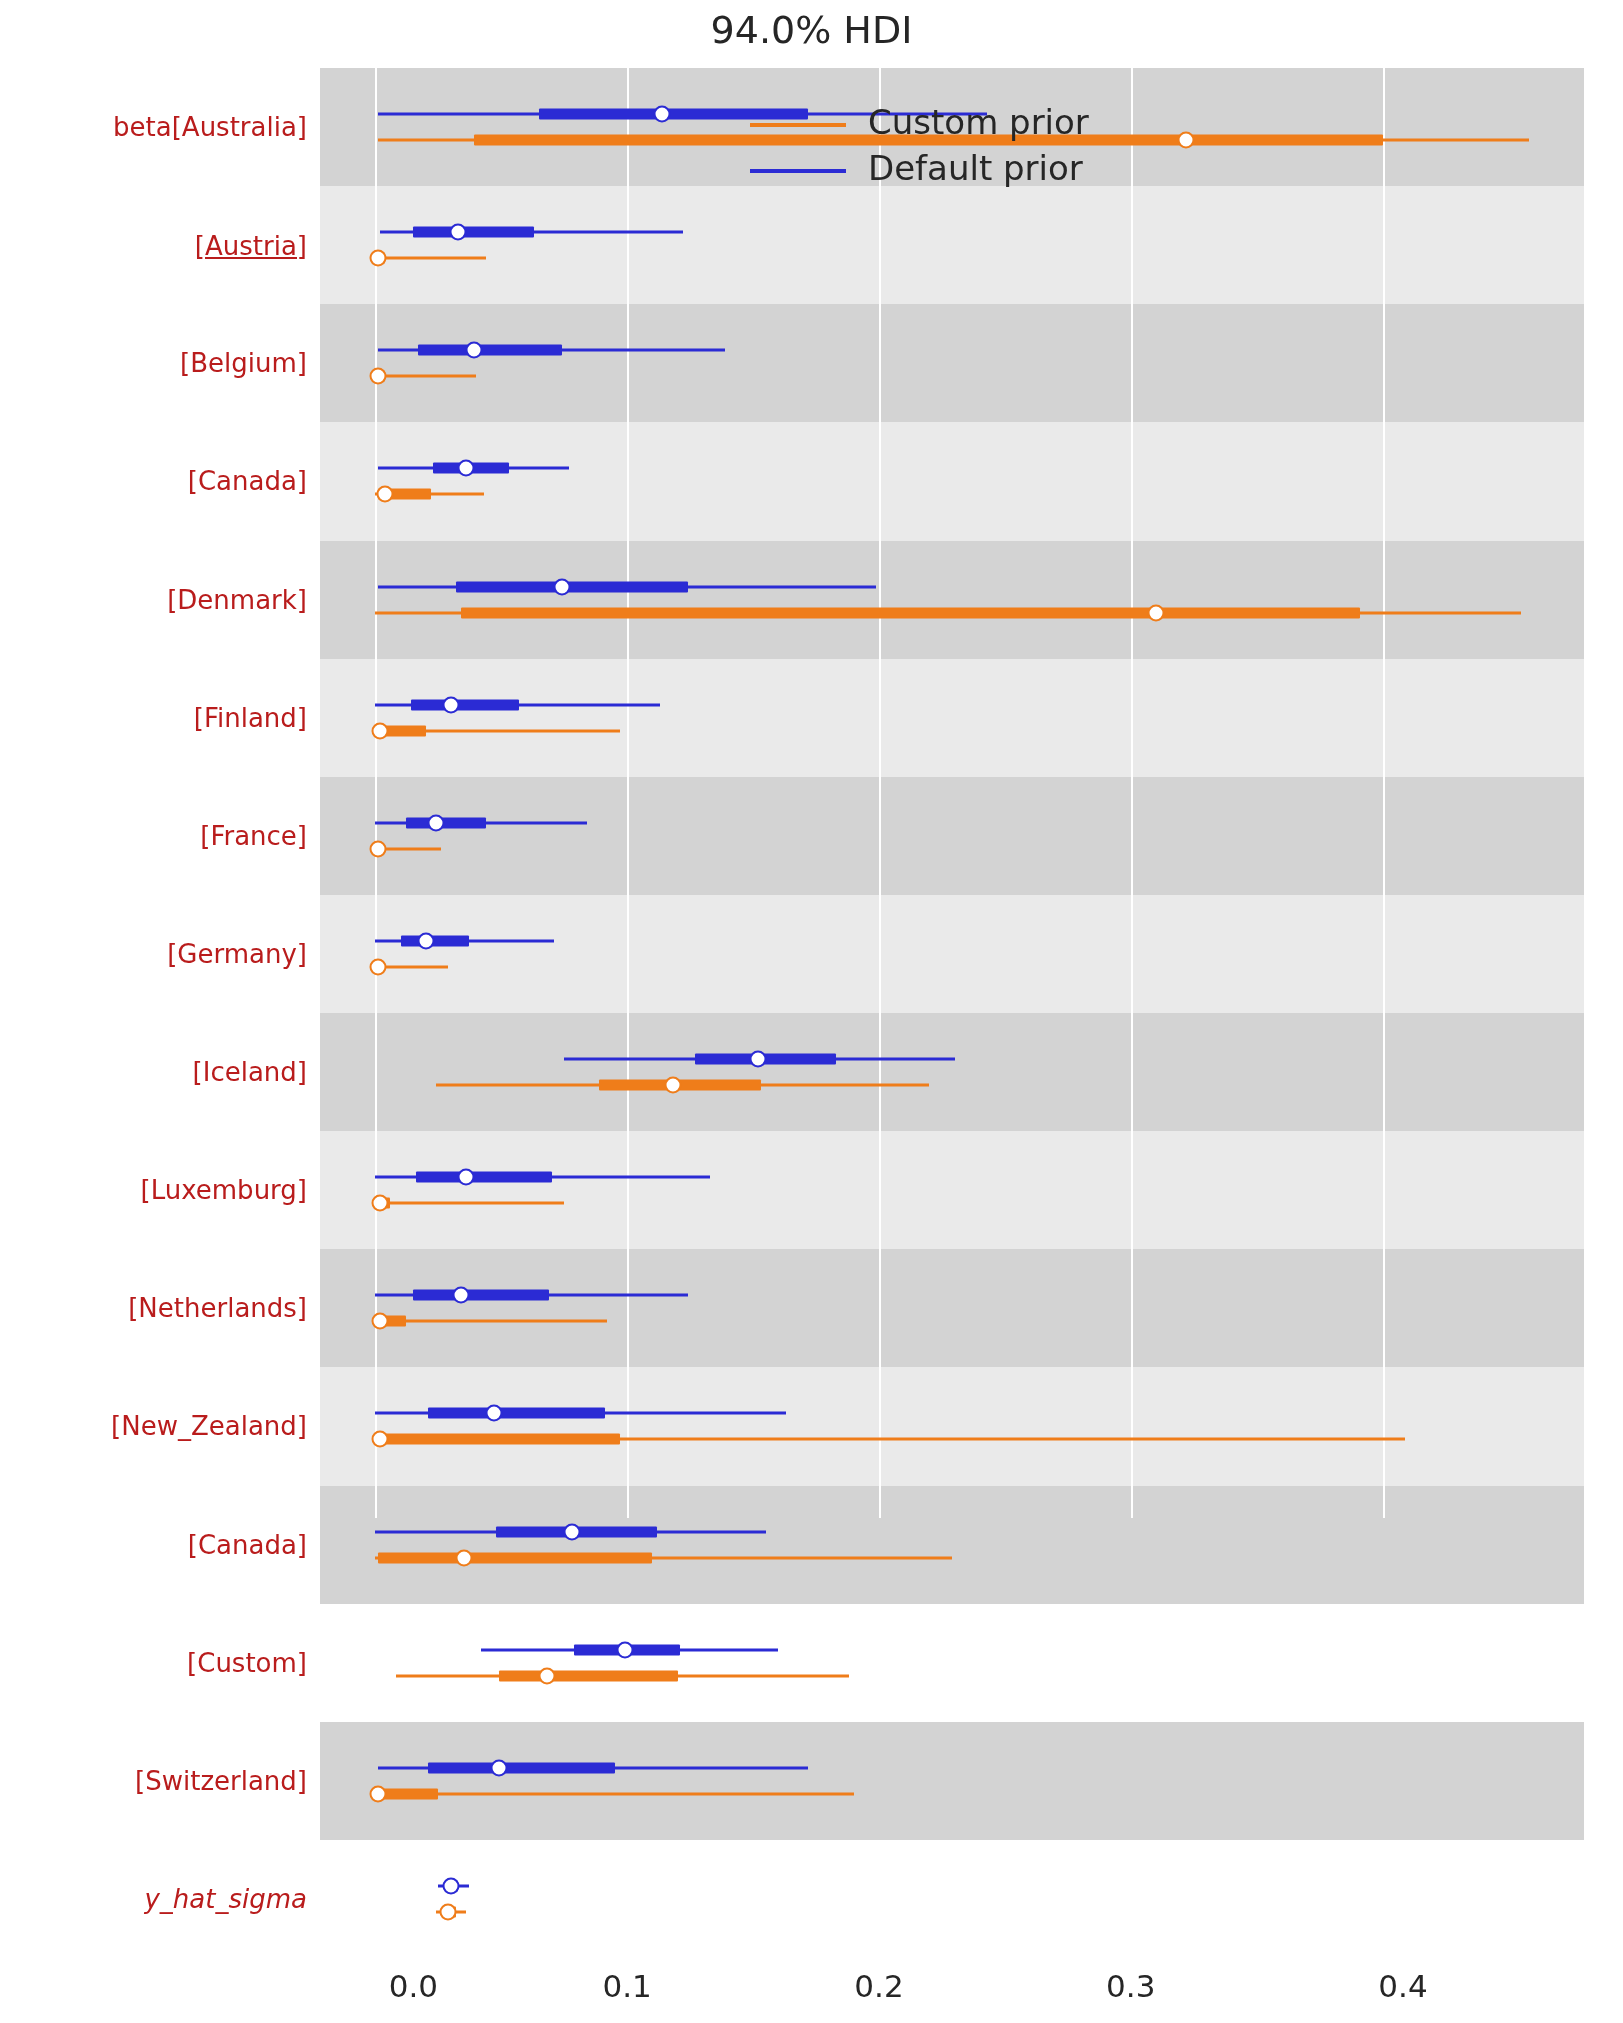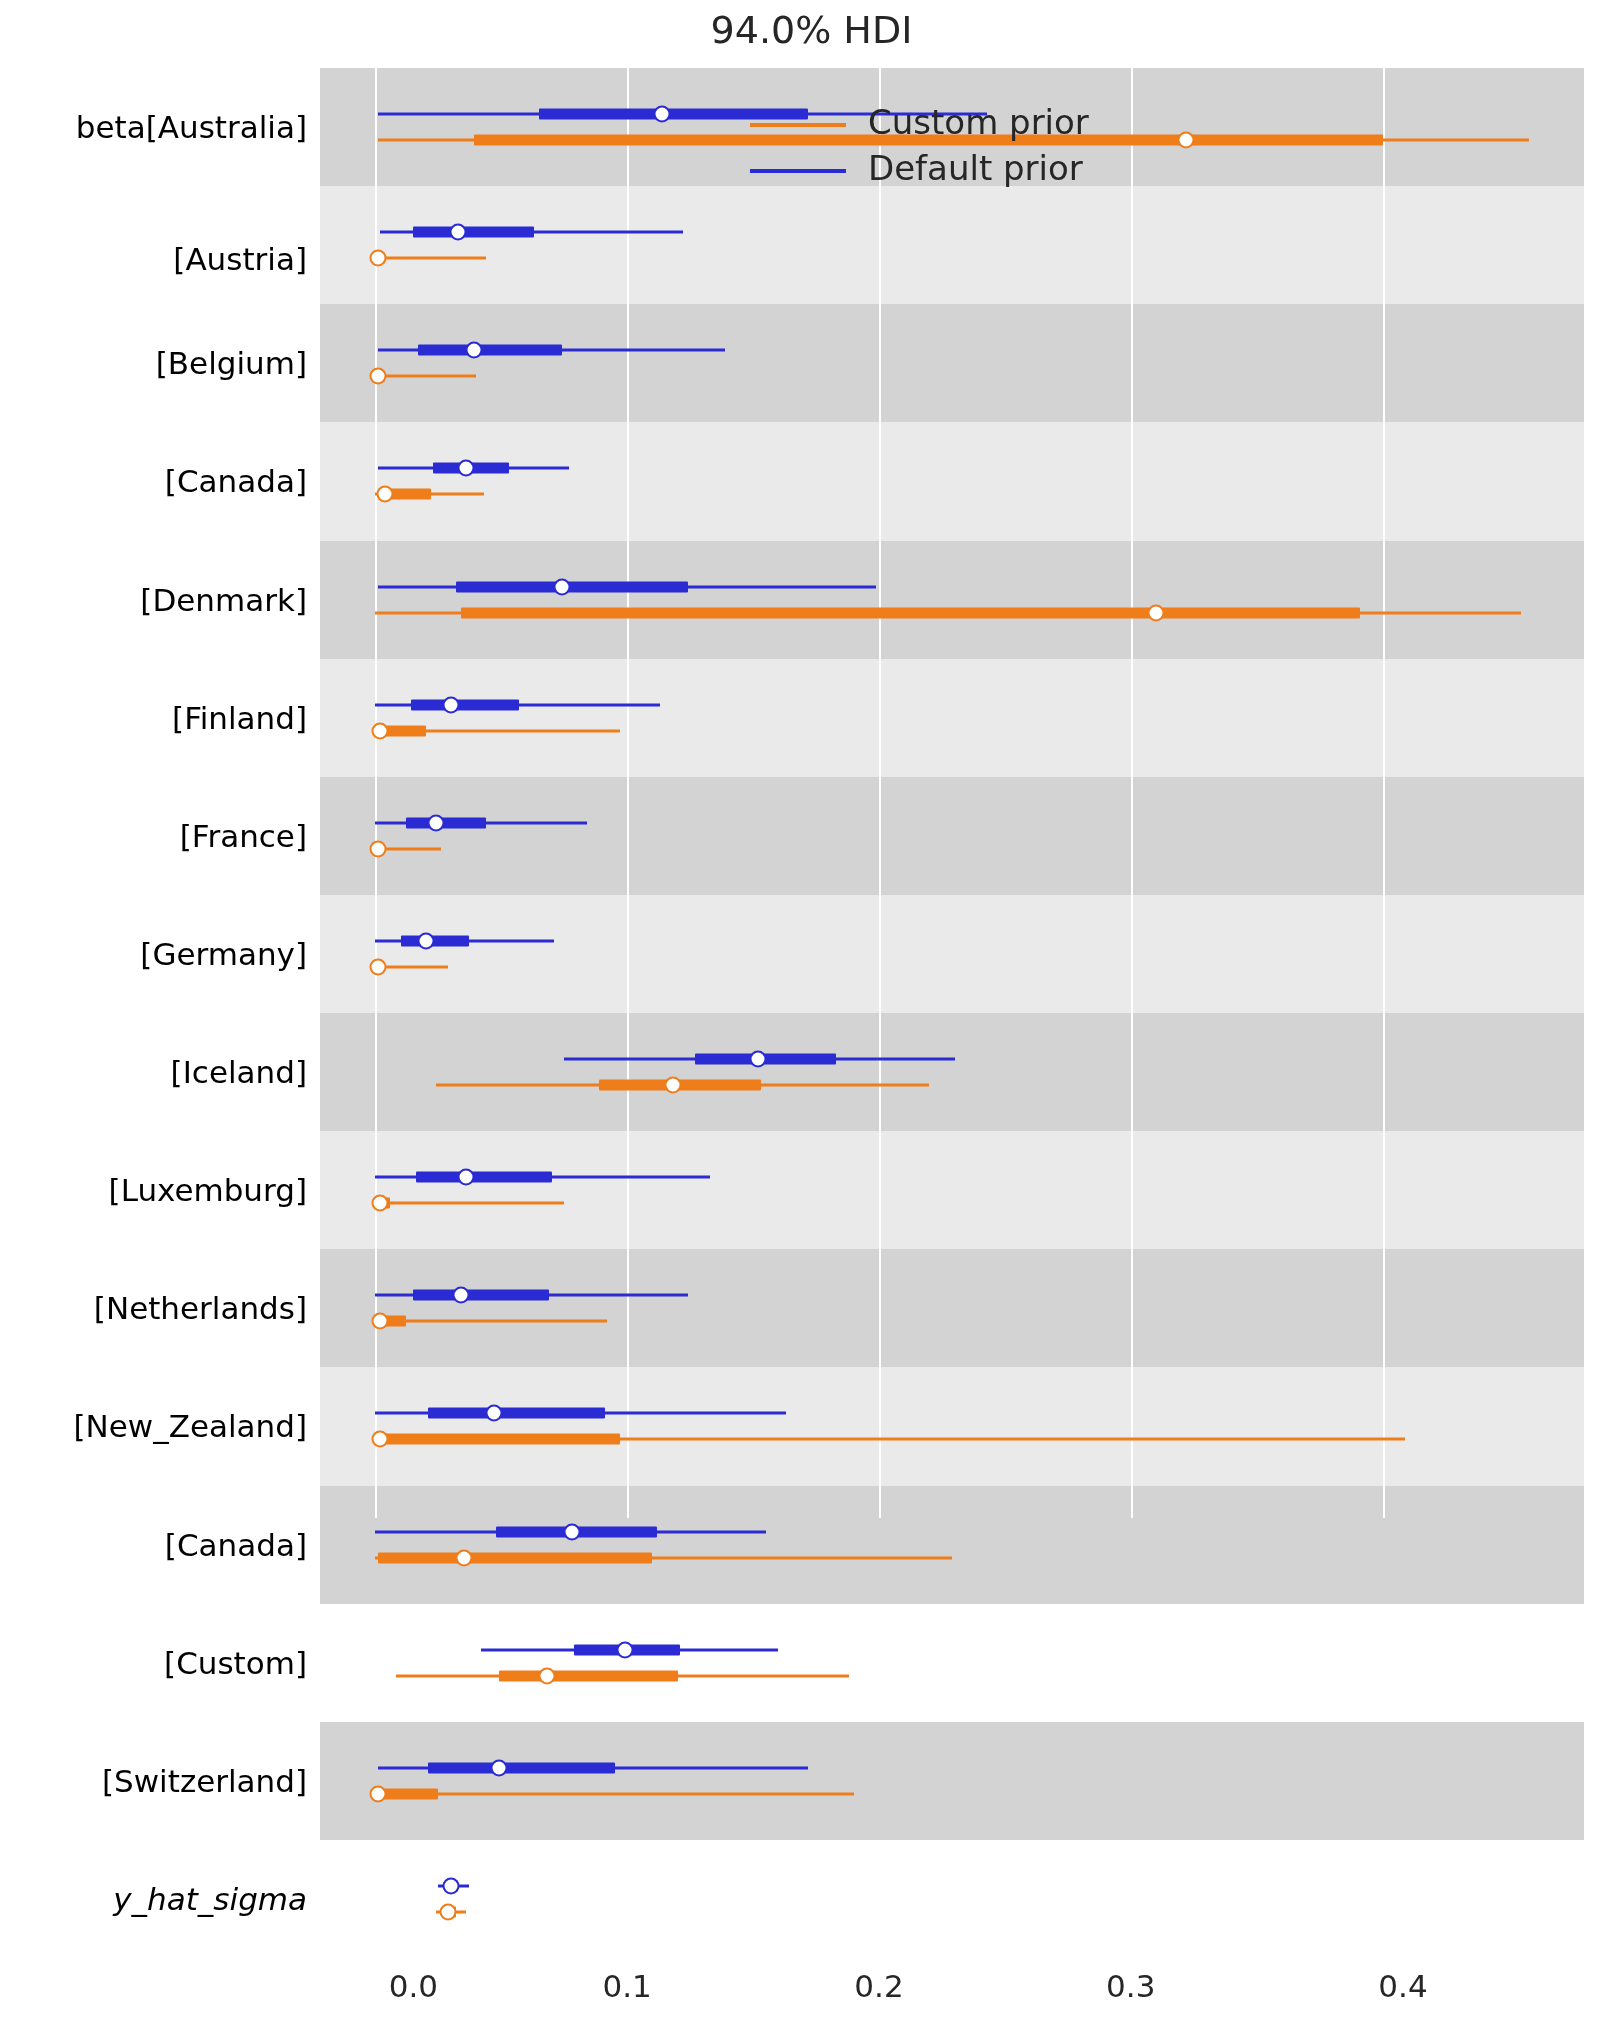--- a/index.html
+++ b/index.html
@@ -49,22 +49,22 @@
     position: absolute;
     top: 0;
     bottom: 0;
     width: 2px;
     background: #ffffff;
   }
   .ylabel {
     position: absolute;
     right: 1316px;
     text-align: right;
-    font-size: 31px;
-    color: #000000;
+    font-size: 26px;
+    color: #b91c1c;
     white-space: nowrap;
     transform: translateY(-50%);
   }
   .xtick {
     position: absolute;
     top: 1968px;
     font-size: 31px;
     color: #262626;
     transform: translateX(-50%);
     white-space: nowrap;
@@ -248,21 +248,21 @@
       </div>
       <div class="legend-row">
         <div class="legend-line" style="background: rgb(43, 43, 212);"></div>
         <div class="legend-text">Default prior</div>
       </div>
     </div>
   </div>
 
   <div id="ylabels">
       <div class="ylabel" style="top: 127.062px;">beta[Australia]</div>
-      <div class="ylabel" style="top: 259px;">[Austria]</div>
+      <div class="ylabel" style="top: 246px; text-decoration: underline;">[Austria]</div>
       <div class="ylabel" style="top: 363.312px;">[Belgium]</div>
       <div class="ylabel" style="top: 481.438px;">[Canada]</div>
       <div class="ylabel" style="top: 599.562px;">[Denmark]</div>
       <div class="ylabel" style="top: 717.688px;">[Finland]</div>
       <div class="ylabel" style="top: 835.812px; margin-left: 24px;">[France]</div>
       <div class="ylabel" style="top: 953.938px;">[Germany]</div>
       <div class="ylabel" style="top: 1072.06px;">[Iceland]</div>
       <div class="ylabel" style="top: 1190.19px;">[Luxemburg]</div>
       <div class="ylabel" style="top: 1308.31px;">[Netherlands]</div>
       <div class="ylabel" style="top: 1426.44px;">[New_Zealand]</div>

